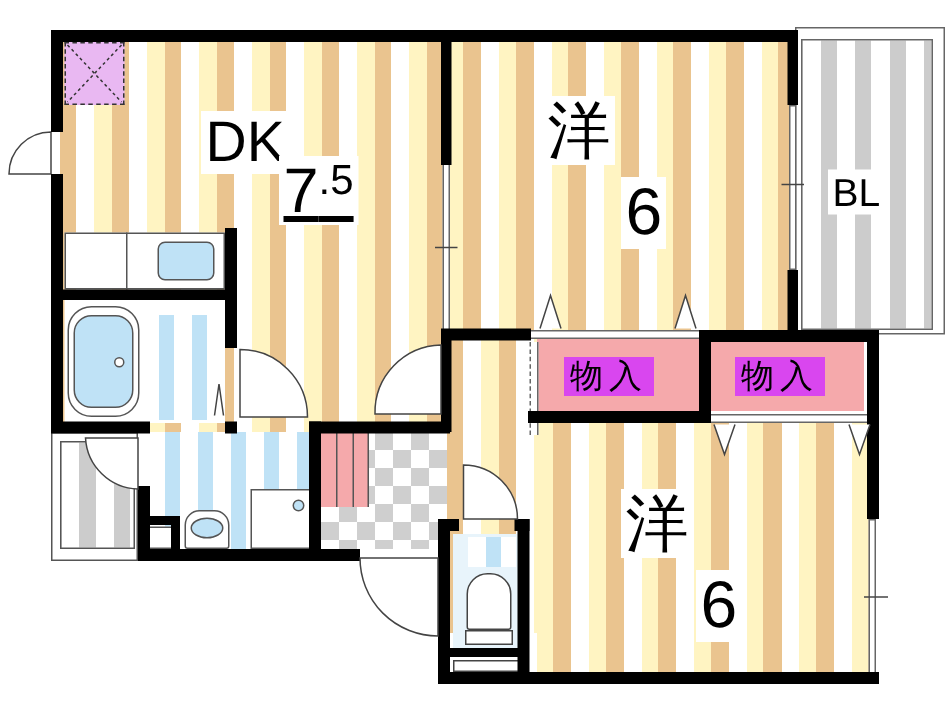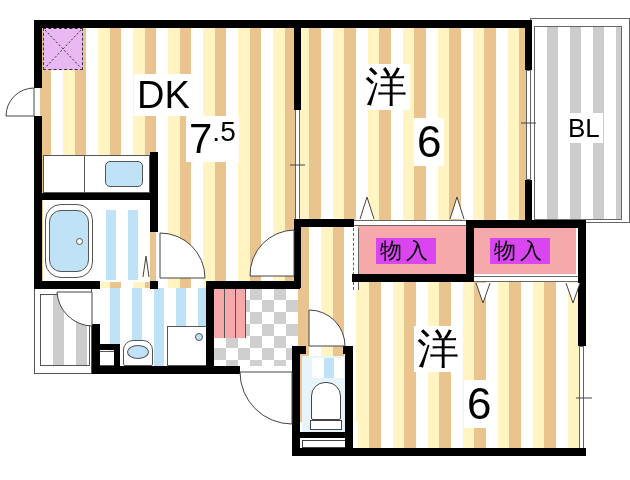--- a/index.html
+++ b/index.html
@@ -169,23 +169,23 @@
 
   <path d="M476 283 L483 303 L490 283" fill="#fff" stroke="#444" stroke-width="1"></path>
   <path d="M566 283 L573 303 L580 283" fill="#fff" stroke="#444" stroke-width="1"></path>
 
   <line x1="521" y1="123" x2="536" y2="123" stroke="#444" stroke-width="1"></line>
   <line x1="290" y1="165" x2="305" y2="165" stroke="#444" stroke-width="1"></line>
   <line x1="576" y1="398" x2="592" y2="398" stroke="#444" stroke-width="1"></line>
 </svg>
 
 <div class="label" style="left:134px;top:74px;font-size:38px;">DK</div>
-<div class="label" style="left:186px;top:116px;font-size:42px;">
+<div class="label" style="left:186px;top:104px;font-size:42px;text-decoration:underline;">
   <span>7</span><span style="font-size:28px;vertical-align:top;">.5</span>
 </div>
 
 <div class="label" style="left:362px;top:64px;font-size:42px;">洋</div>
 <div class="label" style="left:414px;top:118px;font-size:44px;">6</div>
 
 <div class="label" style="left:414px;top:326px;font-size:42px;">洋</div>
 <div class="label" style="left:464px;top:380px;font-size:44px;">6</div>
 
-<div class="label" style="left:565px;top:113px;font-size:26px;">BL</div>
+<div class="label" style="left:552px;top:113px;font-size:26px;">BL</div>
 
 </body></html>

